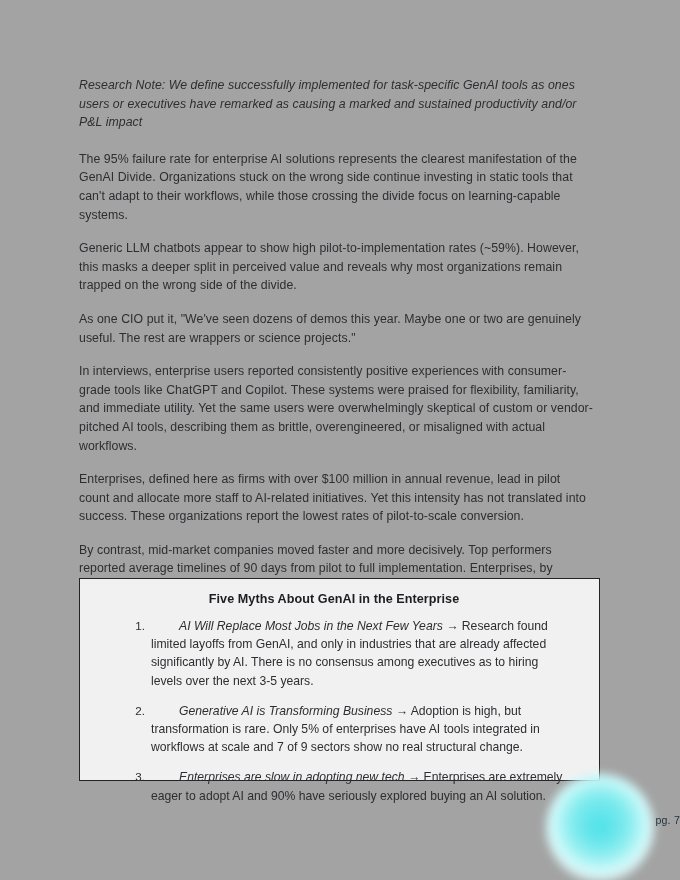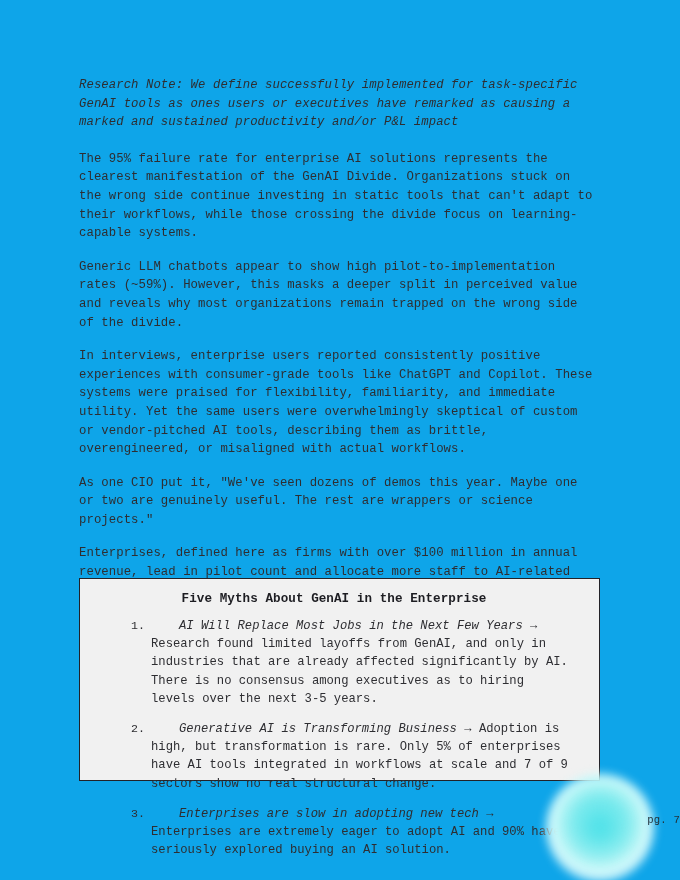--- a/index.html
+++ b/index.html
@@ -12,22 +12,21 @@
     background: #ffffff;
     font-family: "Liberation Sans", sans-serif;
     position: relative;
     overflow: hidden;
     -webkit-font-smoothing: antialiased;
   }
 
   #page {
     position: absolute;
     inset: 0;
-    background: #0ea5e9;
-    font-family: Liberation Mono, monospace;
+    background: #a3a3a3;
   }
 
   .content {
     position: absolute;
     left: 79px;
     top: 76px;
     width: 514px;
   }
 
   p.para {
@@ -158,22 +157,22 @@
 </style>
 </head>
 <body>
 
 <div id="page">
 
   <div class="content">
     <p class="para research-note">Research Note: We define successfully implemented for task-specific GenAI tools as ones users or executives have remarked as causing a marked and sustained productivity and/or P&amp;L impact</p>
     <p class="para">The 95% failure rate for enterprise AI solutions represents the clearest manifestation of the GenAI Divide. Organizations stuck on the wrong side continue investing in static tools that can't adapt to their workflows, while those crossing the divide focus on learning-capable systems.</p>
     <p class="para">Generic LLM chatbots appear to show high pilot-to-implementation rates (~59%). However, this masks a deeper split in perceived value and reveals why most organizations remain trapped on the wrong side of the divide.</p>
+    <p class="para">As one CIO put it, "We've seen dozens of demos this year. Maybe one or two are genuinely useful. The rest are wrappers or science projects."</p>
     <p class="para">In interviews, enterprise users reported consistently positive experiences with consumer-grade tools like ChatGPT and Copilot. These systems were praised for flexibility, familiarity, and immediate utility. Yet the same users were overwhelmingly skeptical of custom or vendor-pitched AI tools, describing them as brittle, overengineered, or misaligned with actual workflows.</p>
-    <p class="para">As one CIO put it, "We've seen dozens of demos this year. Maybe one or two are genuinely useful. The rest are wrappers or science projects."</p>
     <p class="para">Enterprises, defined here as firms with over $100 million in annual revenue, lead in pilot count and allocate more staff to AI-related initiatives. Yet this intensity has not translated into success. These organizations report the lowest rates of pilot-to-scale conversion.</p>
     <p class="para">By contrast, mid-market companies moved faster and more decisively. Top performers reported average timelines of 90 days from pilot to full implementation. Enterprises, by comparison, took nine months or longer.</p>
   </div>
 
   <div class="callout">
     <div class="callout-title">Five Myths About GenAI in the Enterprise</div>
     <ol class="myth-list">
 
       <li>
         <span class="myth-num">1.</span><span class="myth-title">AI Will Replace Most Jobs in the Next Few Years </span><span class="myth-arrow">→ </span><span>Research found limited layoffs from GenAI, and only in industries that are already affected significantly by AI. There is no consensus among executives as to hiring levels over the next 3-5 years.</span>

